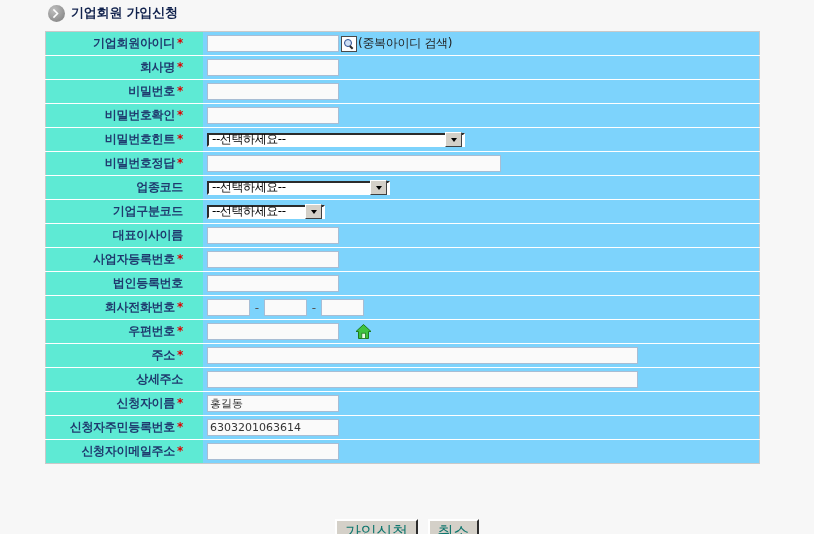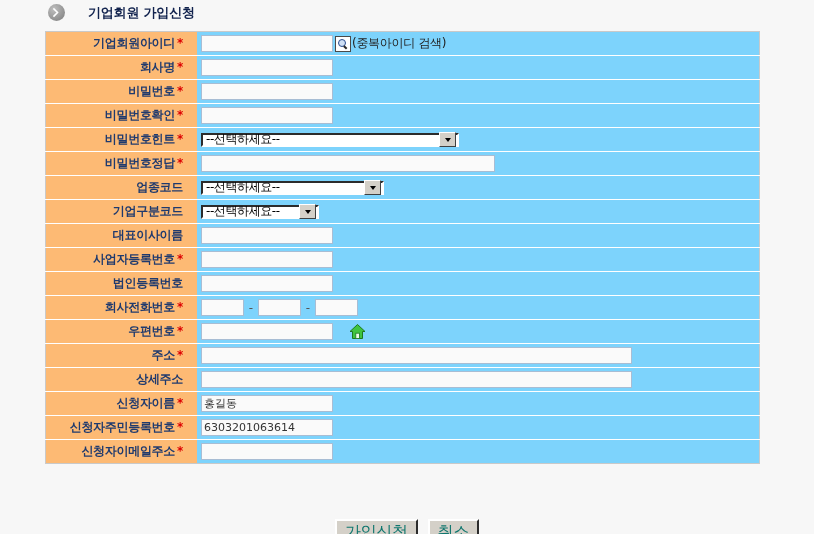--- a/index.html
+++ b/index.html
@@ -10,21 +10,21 @@
     font-family:"DejaVu Sans","Liberation Sans",sans-serif;
     font-size:12px;
     color:#000;
     overflow:hidden;
   }
   .page{position:relative;width:814px;height:534px;}
 
   
   .page-header{
     position:absolute;left:48px;top:4px;
-    display:flex;gap:23px;
+    display:flex;align-items:center;gap:6px;
   }
   .hdr-icon{
     width:17px;height:17px;border-radius:50%;
     background:radial-gradient(circle at 35% 30%,#bfbfbf,#8f8f8f 70%,#7a7a7a);
     display:flex;align-items:center;justify-content:center;
     flex:none;
   }
   .hdr-icon svg{display:block;}
   .page-title{
     font-size:13px;font-weight:bold;color:#11224d;
@@ -42,23 +42,23 @@
   }
   .form-table tr{height:24px;}
   .form-table td{
     padding:0;
     border-bottom:1px solid #ffffff;
     vertical-align:middle;
   }
   .form-table tr:last-child td{border-bottom:none;}
   td.lbl{
     width:137px;
-    background:#fdba74;
+    background:#5eead4;
     text-align:right;
-    padding-right:14px;
+    padding-right:20px;
     font-weight:bold;
     color:#1f3a6e;
     font-size:12px;
     letter-spacing:-0.3px;
     white-space:nowrap;
   }
   td.val{
     background:#7dd3fc;
     padding-left:4px;
     white-space:nowrap;

